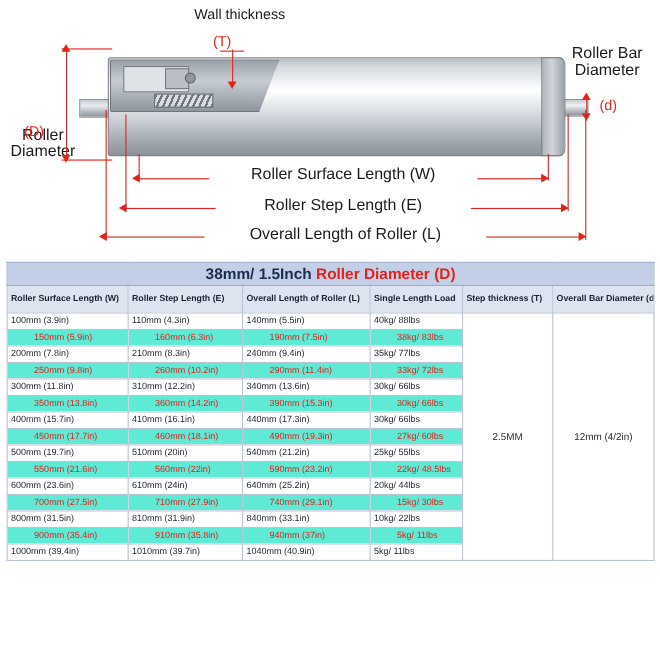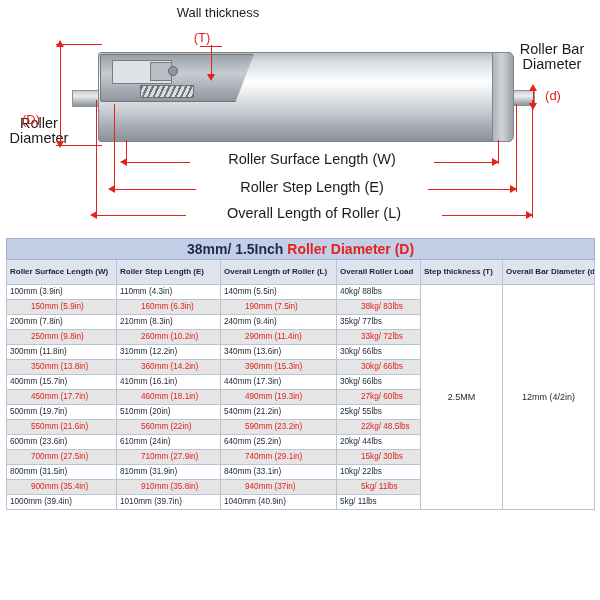--- a/index.html
+++ b/index.html
@@ -198,21 +198,21 @@
   thead th.colhead {
     background: #dde4f0;
     font-size: 8px;
     font-weight: bold;
     text-align: left;
     color: #1a2230;
     padding: 4px 3px;
     height: 16px;
   }
   tbody tr.even td { background: #ffffff; }
-  tbody tr.odd td { background: #e5e5e5; padding-left: 24px; }
+  tbody tr.odd td { background: #5eead4; padding-left: 24px; }
   tbody td.merged {
     background: #ffffff;
     text-align: center;
     font-size: 9px;
     vertical-align: middle;
   }
   td .red { color: #e2221c; }
 </style>
 </head>
 <body>
@@ -304,21 +304,21 @@
       <thead>
         <tr>
           <th class="title" colspan="6">
             <span>38mm/ 1.5Inch </span><span class="red">Roller Diameter </span><span class="red">(D)</span>
           </th>
         </tr>
         <tr>
           <th class="colhead">Roller Surface Length (W)</th>
           <th class="colhead">Roller Step Length (E)</th>
           <th class="colhead">Overall Length of Roller (L)</th>
-          <th class="colhead">Overall Roller Load</th>
+          <th class="colhead">Single Length Load</th>
           <th class="colhead">Step thickness (T)</th>
           <th class="colhead">Overall Bar Diameter (d)</th>
         </tr>
       </thead>
       <tbody id="table-body">
           <tr class="even">
             <td><span>100mm (3.9in)</span></td>
             <td><span>110mm (4.3in)</span></td>
             <td><span>140mm (5.5in)</span></td>
             <td><span>40kg/ 88lbs</span></td>

